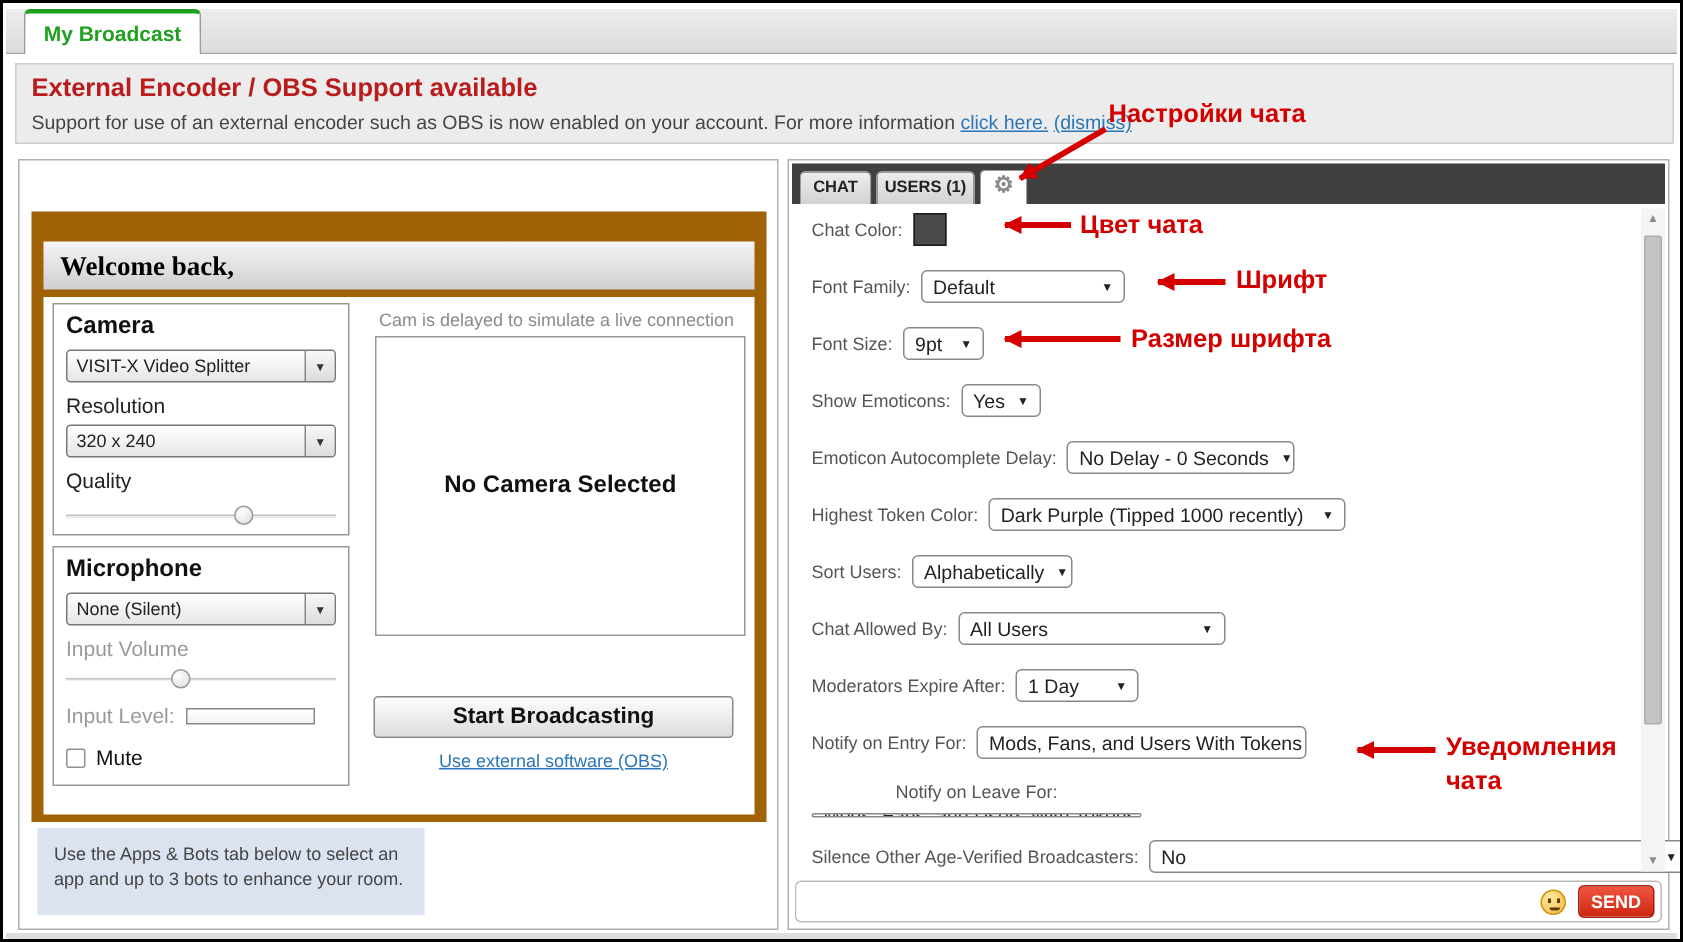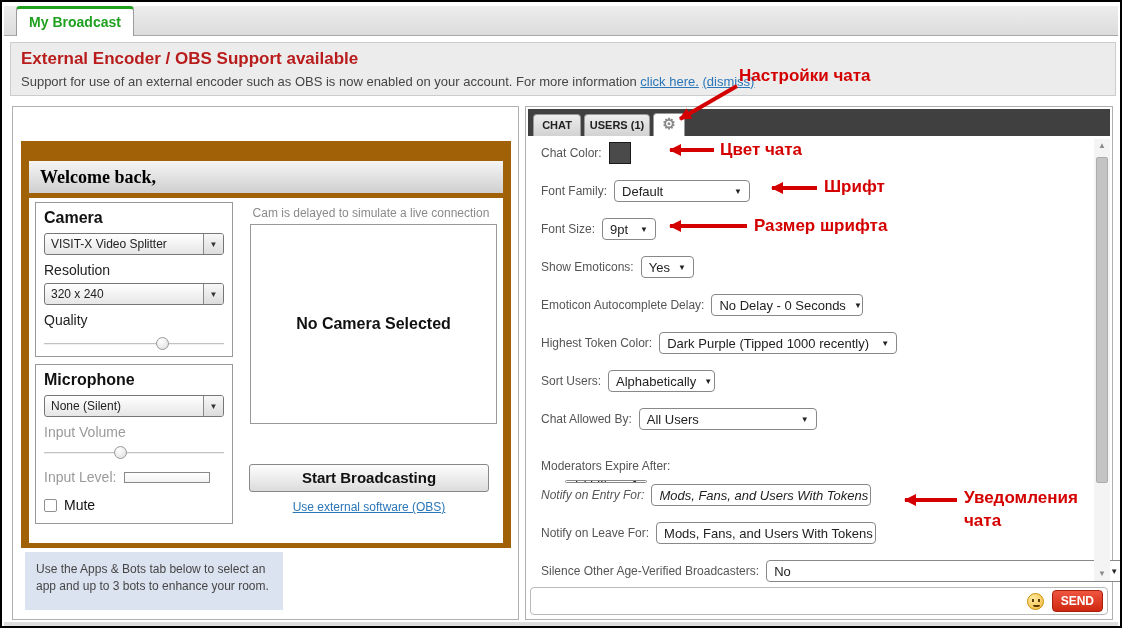--- a/index.html
+++ b/index.html
@@ -241,34 +241,34 @@
           <span class="arr">▼</span>
         </span>
     </div>
     <div class="srow" style="top:300px;">
       <span class="slabel">Chat Allowed By:</span>
       <span class="rsel" style="width:178px;">
           <span>All Users</span>
           <span class="arr">▼</span>
         </span>
     </div>
-    <div class="srow" style="top:352px;flex-direction:column;">
+    <div class="srow" style="top:338px;">
       <span class="slabel">Moderators Expire After:</span>
       <span class="rsel" style="width:82px;">
           <span>1 Day</span>
           <span class="arr">▼</span>
         </span>
     </div>
-    <div class="srow" style="top:376px;font-style:italic;">
+    <div class="srow" style="top:376px;">
       <span class="slabel">Notify on Entry For:</span>
       <span class="rsel" style="width:220px;">
           <span>Mods, Fans, and Users With Tokens</span>
         </span>
     </div>
-    <div class="srow" style="top:414px;">
+    <div class="srow" style="top:414px;flex-direction:column;">
       <span class="slabel">Notify on Leave For:</span>
       <span class="rsel" style="width:220px;">
           <span>Mods, Fans, and Users With Tokens</span>
         </span>
     </div>
     <div class="srow" style="top:452px;">
       <span class="slabel">Silence Other Age-Verified Broadcasters:</span>
       <span class="rsel" style="width:360px;">
           <span>No</span>
           <span class="arr">▼</span>

